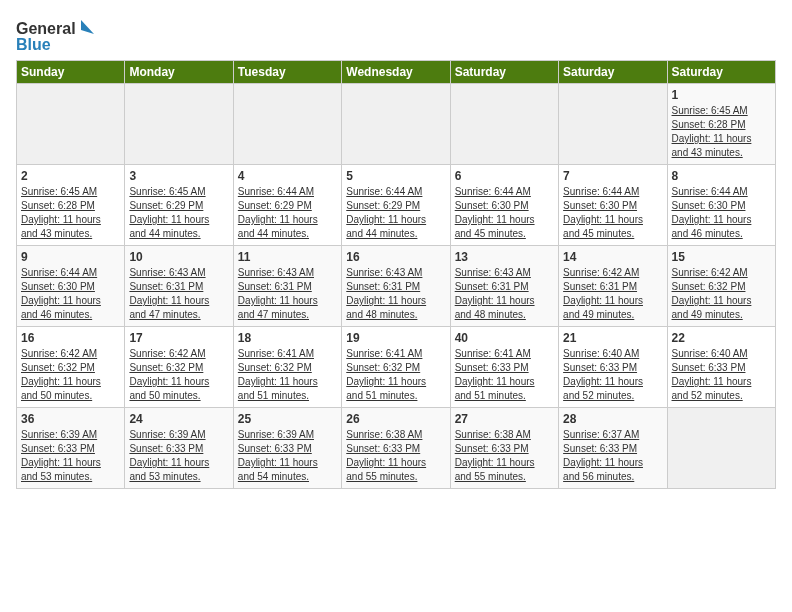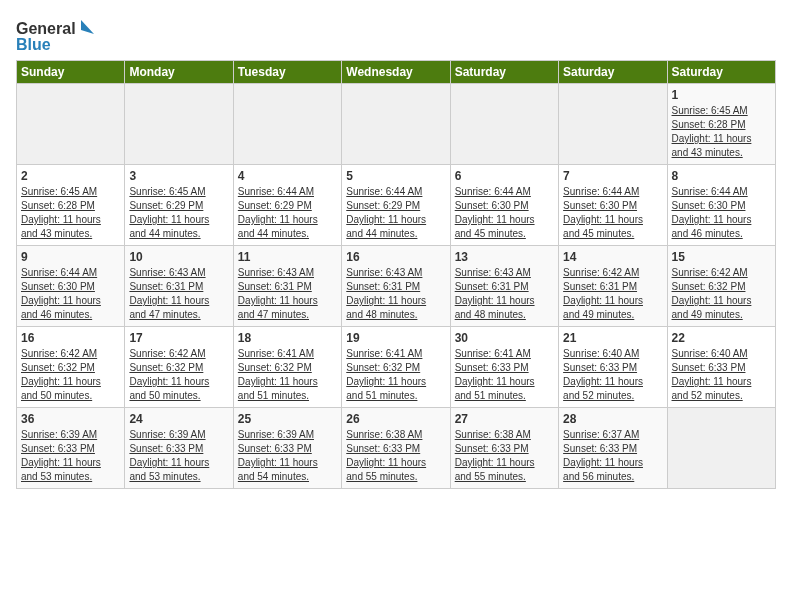--- a/index.html
+++ b/index.html
@@ -245,21 +245,21 @@
 and 51 minutes.</div>
         </td>
         <td>
           <span class="day-number">19</span>
           <div class="day-info" style="white-space: pre-line;">Sunrise: 6:41 AM
 Sunset: 6:32 PM
 Daylight: 11 hours
 and 51 minutes.</div>
         </td>
         <td>
-          <span class="day-number">30</span>
+          <span class="day-number">40</span>
           <div class="day-info" style="white-space: pre-line;">Sunrise: 6:41 AM
 Sunset: 6:33 PM
 Daylight: 11 hours
 and 51 minutes.</div>
         </td>
         <td>
           <span class="day-number">21</span>
           <div class="day-info" style="white-space: pre-line;">Sunrise: 6:40 AM
 Sunset: 6:33 PM
 Daylight: 11 hours

